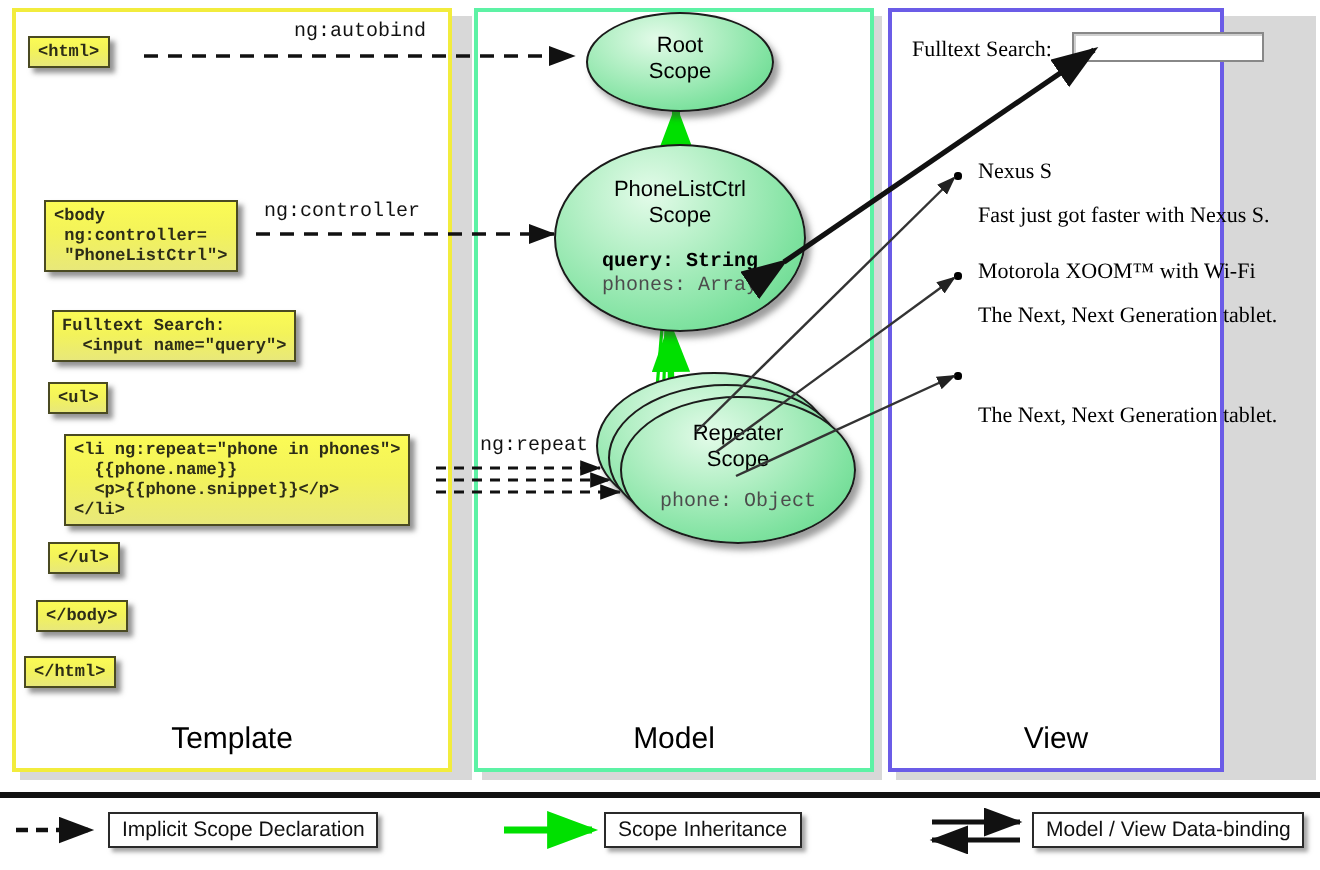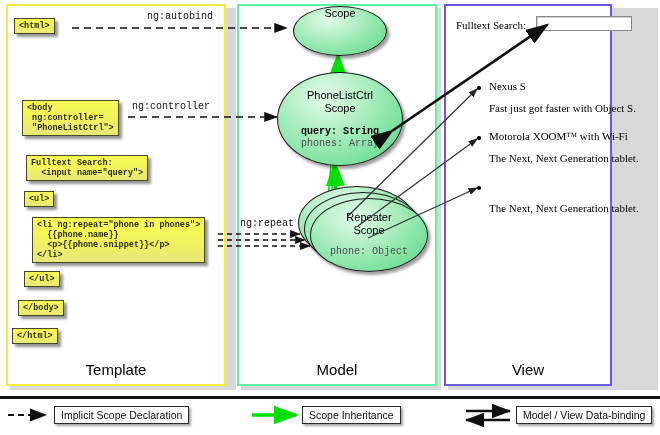--- a/index.html
+++ b/index.html
@@ -117,20 +117,21 @@
 &lt;/li&gt;</div>
   <div class="codebox" style="left:24px;top:271px;">&lt;/ul&gt;</div>
   <div class="codebox" style="left:18px;top:300px;">&lt;/body&gt;</div>
   <div class="codebox" style="left:12px;top:328px;">&lt;/html&gt;</div>
 
   <div style="position:absolute;left:147px;top:11px;font-family:'Liberation Mono','DejaVu Sans Mono',monospace;font-size:10px;color:#111;z-index:8;">ng:autobind</div>
   <div style="position:absolute;left:132px;top:101px;font-family:'Liberation Mono','DejaVu Sans Mono',monospace;font-size:10px;color:#111;z-index:8;">ng:controller</div>
   <div style="position:absolute;left:240px;top:218px;font-family:'Liberation Mono','DejaVu Sans Mono',monospace;font-size:10px;color:#111;z-index:8;">ng:repeat</div>
 
   <div class="scope" style="left:293px;top:6px;width:92px;height:48px;">
+    <div class="t" style="margin-top:10px;">Root</div>
     <div class="t">Scope</div>
   </div>
 
   <div class="scope" style="left:277px;top:72px;width:124px;height:92px;">
     <div class="t" style="margin-top:16px;">PhoneListCtrl</div>
     <div class="t">Scope</div>
     <div class="m bold" style="margin-top:11px;">query: String</div>
     <div class="m dim">phones: Array</div>
   </div>
 
@@ -140,21 +141,21 @@
     <div class="t" style="margin-top:12px;">Repeater</div>
     <div class="t">Scope</div>
     <div class="m dim" style="margin-top:9px;">phone: Object</div>
   </div>
 
   <div class="view-label" style="left:456px;top:19px;">Fulltext Search:</div>
   <input class="view-input" type="text" style="left: 536px; top: 16px; width: 96px; height: 15px;" placeholder="">
 
   <div class="view-bullet" style="left:477px;top:86px;"></div>
   <div class="view-item" style="left:489px;top:80px;">Nexus S</div>
-  <div class="view-item" style="left:489px;top:102px;">Fast just got faster with Object S.</div>
+  <div class="view-item" style="left:489px;top:102px;">Fast just got faster with Nexus S.</div>
 
   <div class="view-bullet" style="left:477px;top:136px;"></div>
   <div class="view-item" style="left:489px;top:130px;">Motorola XOOM™  with Wi-Fi</div>
   <div class="view-item" style="left:489px;top:152px;">The Next, Next Generation tablet.</div>
 
   <div class="view-bullet" style="left:477px;top:186px;"></div>
   <div class="view-item" style="left:489px;top:202px;">The Next, Next Generation tablet.</div>
 
   <svg id="wires-top">
     <defs>

